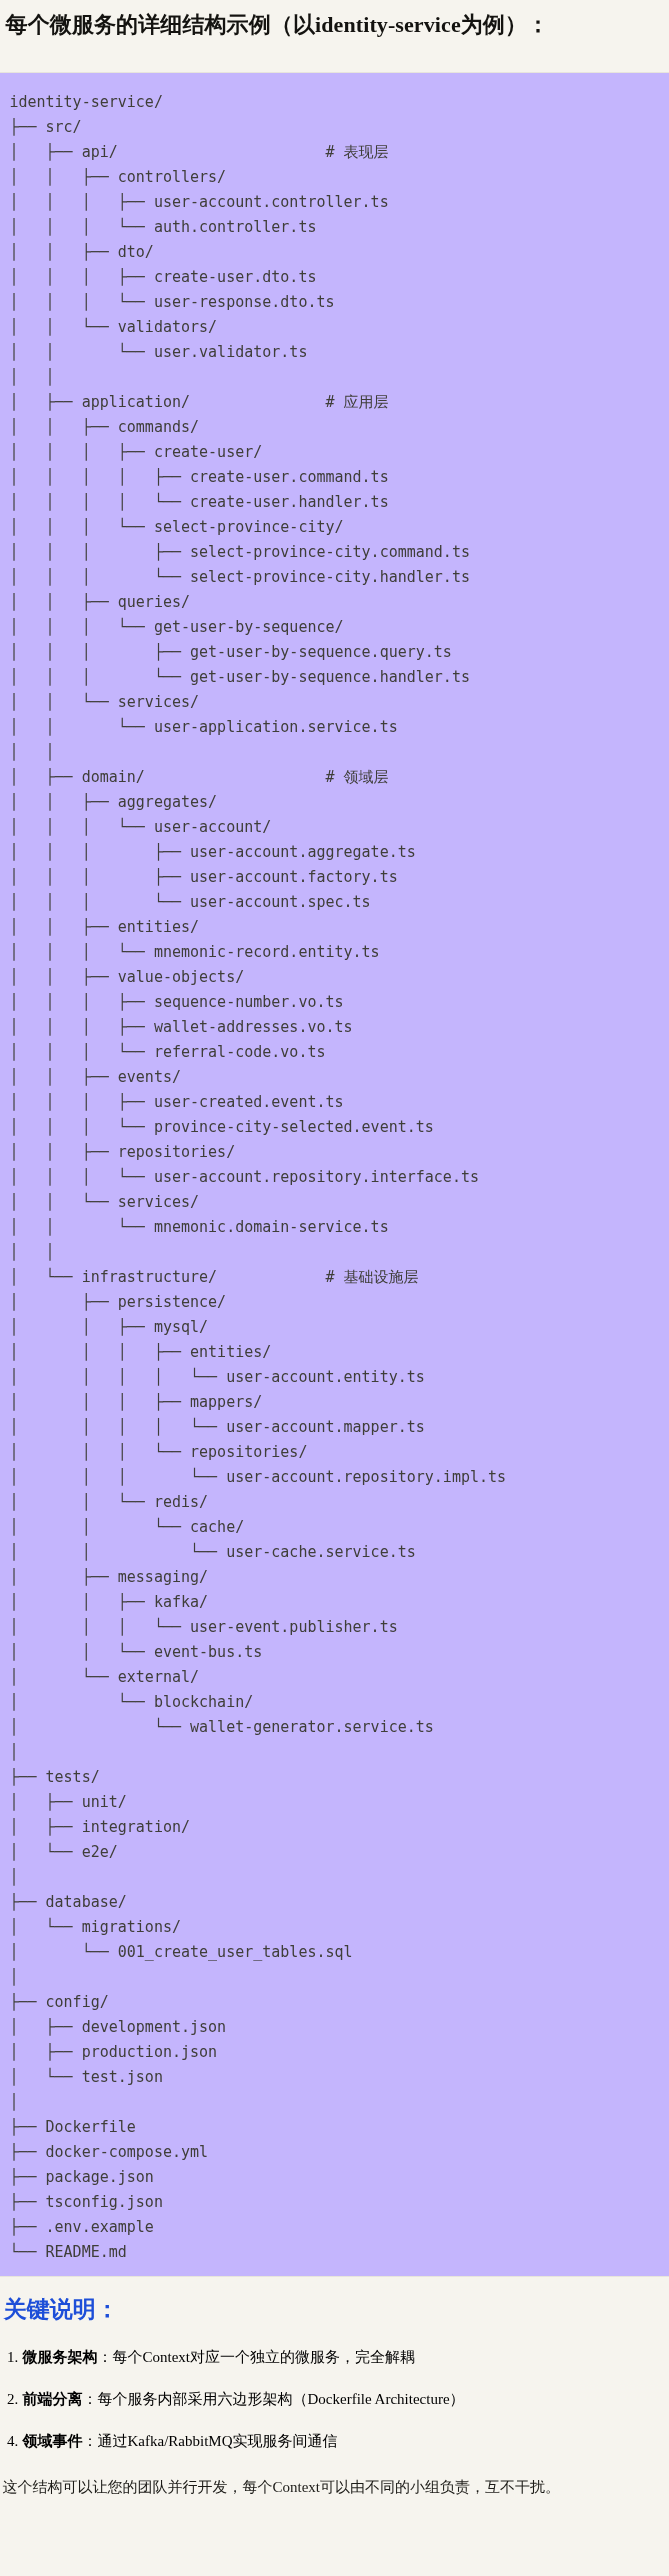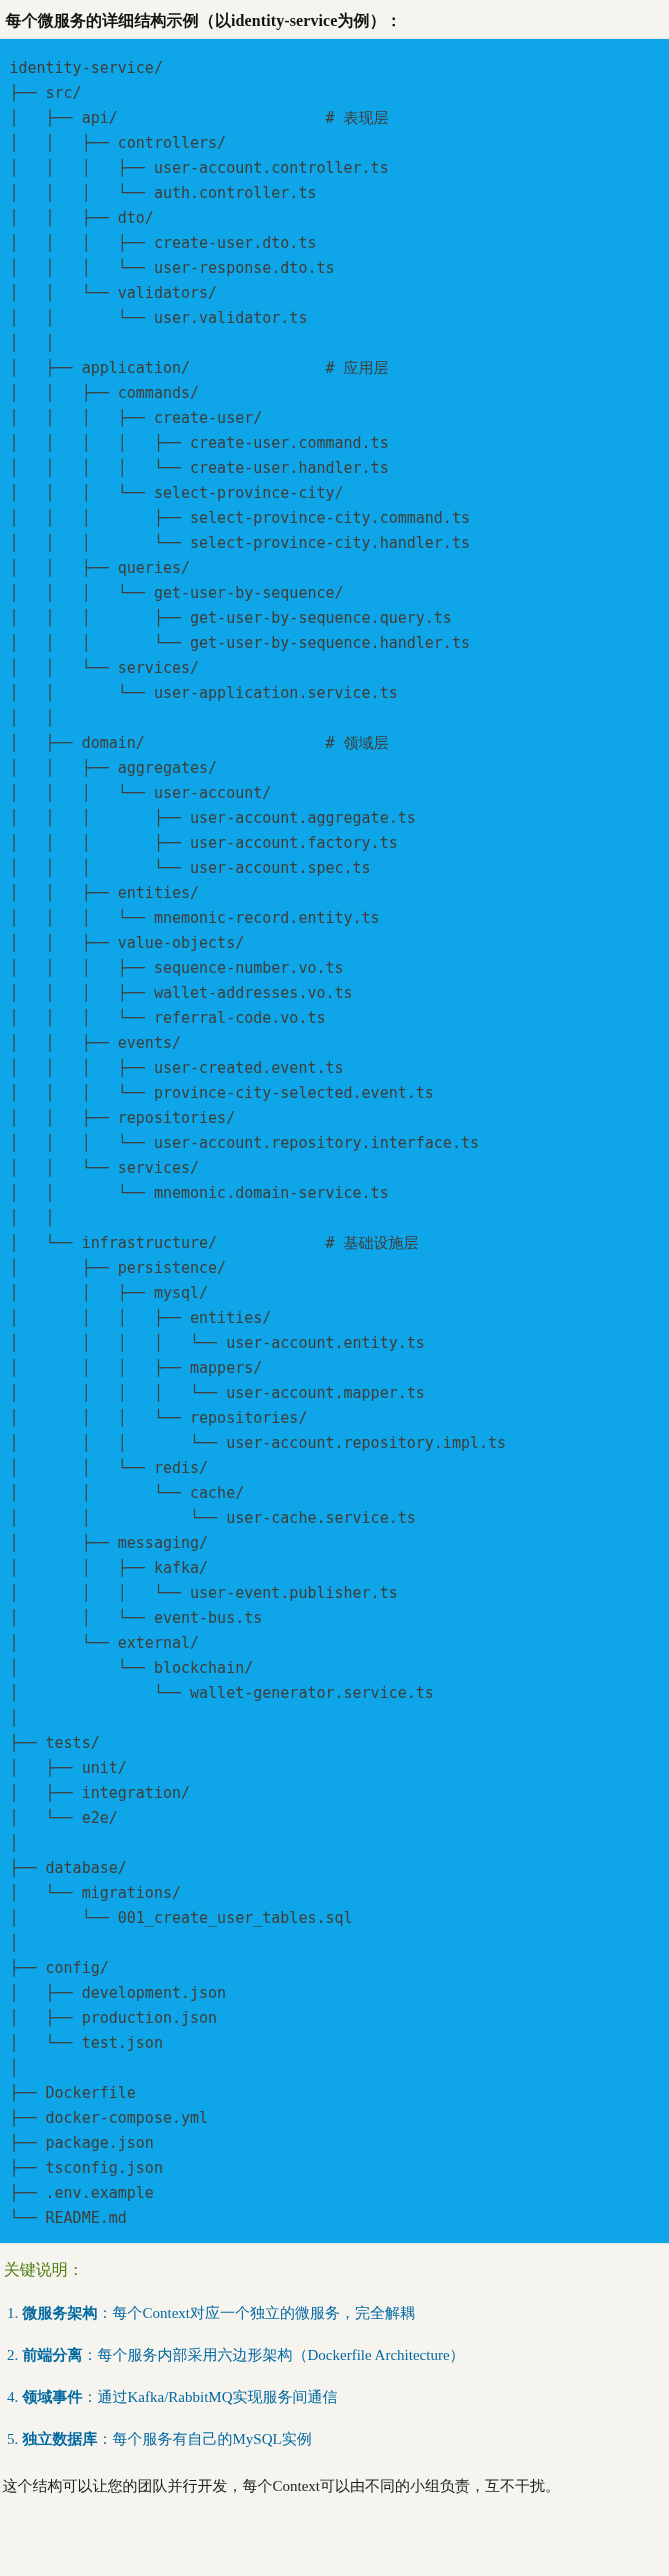--- a/index.html
+++ b/index.html
@@ -12,60 +12,60 @@
   }
   .page {
     width: 669px;
     min-height: 2576px;
     box-sizing: border-box;
     overflow: hidden;
   }
   h1.doc-title {
     margin: 0;
     padding: 8.8px 6.3px 0 5.6px;
-    font-size: 16px;
+    font-size: 22px;
     line-height: 1.45;
     font-weight: bold;
     color: #141310;
     letter-spacing: 0.1px;
   }
   .codeblock {
-    margin-top: 6px;
-    background: #0ea5e9;
+    margin-top: 31px;
+    background: #c4b5fd;
     border-top: 0.6px solid #e8e5dd;
     border-bottom: 0.6px solid #e8e5dd;
     padding: 17.5px 6.3px 11.3px 9.4px;
   }
   .codeblock pre {
     margin: 0;
     font-family: "DejaVu Sans Mono", "Liberation Mono", monospace;
     font-size: 15px;
     line-height: 25px;
     color: #3f3e39;
     white-space: pre;
   }
   .notes {
     padding: 0 6.3px 0 2.5px;
   }
   h2.notes-heading {
     margin: 16.3px 0 0 1.3px;
-    font-size: 16px;
-    font-weight: normal;
-    color: #4d7c0f;
+    font-size: 23px;
+    font-weight: bold;
+    color: #1d4ed8;
   }
   ol.notes-list {
     list-style: none;
     margin: 0;
     padding: 0 0 0 4.4px;
   }
   ol.notes-list li {
     margin-top: 23px;
     font-size: 15px;
     line-height: 19px;
-    color: #0369a1;
+    color: #000000;
   }
   ol.notes-list .num {
     margin-right: 4.4px;
   }
   ol.notes-list .label {
     font-weight: bold;
   }
   p.closing {
     margin: 27.5px 0 0 0;
     font-size: 15px;
@@ -170,20 +170,19 @@
 └── README.md</pre>
   </div>
 
   <section class="notes">
     <h2 class="notes-heading">关键说明：</h2>
 
     <ol class="notes-list">
         <li><span class="num">1.</span><span class="label">微服务架构</span><span class="sep">：</span><span class="text">每个Context对应一个独立的微服务，完全解耦</span></li>
         <li><span class="num">2.</span><span class="label">前端分离</span><span class="sep">：</span><span class="text">每个服务内部采用六边形架构（Dockerfile Architecture）</span></li>
         <li><span class="num">4.</span><span class="label">领域事件</span><span class="sep">：</span><span class="text">通过Kafka/RabbitMQ实现服务间通信</span></li>
-        <li><span class="num">5.</span><span class="label">独立数据库</span><span class="sep">：</span><span class="text">每个服务有自己的MySQL实例</span></li>
       </ol>
 
     <p class="closing">这个结构可以让您的团队并行开发，每个Context可以由不同的小组负责，互不干扰。</p>
   </section>
 
 </div>
 
 
 </body></html>

